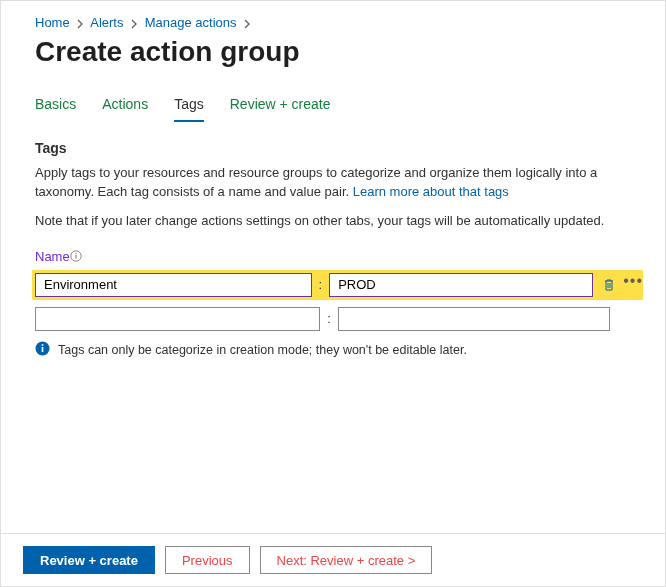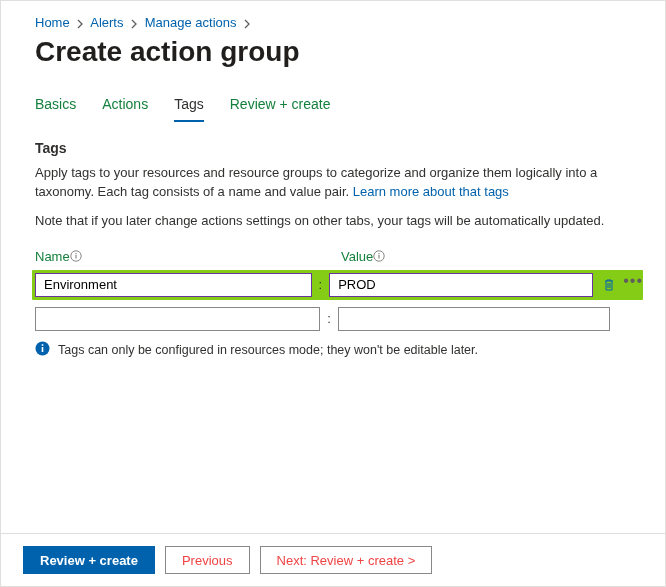--- a/index.html
+++ b/index.html
@@ -73,37 +73,37 @@
   .tag-grid {
     margin-top: 18px;
   }
   .tag-header {
     display: flex;
     align-items: center;
     margin-bottom: 6px;
   }
   .tag-header .label {
     font-size: 13px;
-    color: #15803d;
+    color: #6d28d9;
     display: flex;
     align-items: center;
   }
   .col-name { width: 288px; }
   .col-sep  { width: 18px; text-align: center; }
   .col-value { flex: 1; }
   .info-icon {
     display: inline-flex;
   }
   .tag-row {
     display: flex;
     align-items: center;
     margin-bottom: 7px;
   }
   .tag-row.active-row {
-    background: #84cc16;
+    background: #fde047;
     padding: 3px 0;
     margin-left: -3px;
     padding-left: 3px;
     border-radius: 1px;
     justify-content: space-between;
   }
   .tag-row input[type=text] {
     height: 24px;
     width: 100%;
     border: 1px solid #8a8886;
@@ -229,30 +229,20 @@
         <span>Name</span>
         <span class="info-icon">
           <svg width="12" height="12" viewBox="0 0 12 12">
               <circle cx="6" cy="6" r="5.2" fill="none" stroke="#8a8886" stroke-width="1"></circle>
               <rect x="5.4" y="5" width="1.2" height="3.5" fill="#8a8886"></rect>
               <rect x="5.4" y="3" width="1.2" height="1.2" fill="#8a8886"></rect>
             </svg>
         </span>
       </div>
       <div class="col-sep"></div>
-      <div class="label col-value">
-        <span>Value</span>
-        <span class="info-icon">
-          <svg width="12" height="12" viewBox="0 0 12 12">
-              <circle cx="6" cy="6" r="5.2" fill="none" stroke="#8a8886" stroke-width="1"></circle>
-              <rect x="5.4" y="5" width="1.2" height="3.5" fill="#8a8886"></rect>
-              <rect x="5.4" y="3" width="1.2" height="1.2" fill="#8a8886"></rect>
-            </svg>
-        </span>
-      </div>
     </div>
 
     <div class="tag-row active-row">
       <div class="name-cell">
         <input type="text" value="Environment" style="">
       </div>
       <div class="sep-colon">:</div>
       <div class="value-cell">
         <input type="text" value="PROD" style="">
       </div>
@@ -277,21 +267,21 @@
     </div>
 
     <div class="info-bar">
       <span>
         <svg width="15" height="15" viewBox="0 0 15 15">
             <circle cx="7.5" cy="7.5" r="7" fill="#0062ad"></circle>
             <rect x="6.7" y="6" width="1.6" height="5" fill="#fff"></rect>
             <rect x="6.7" y="3.2" width="1.6" height="1.6" fill="#fff"></rect>
           </svg>
       </span>
-      <span>Tags can only be configured in resources mode; they won't be editable later.</span>
+      <span>Tags can only be categorize in creation mode; they won't be editable later.</span>
     </div>
   </div>
 
 </div>
 
 <div class="footer">
   <button class="btn primary">Review + create</button>
   <button class="btn">Previous</button>
   <button class="btn">Next: Review + create &gt;</button>
 </div>

